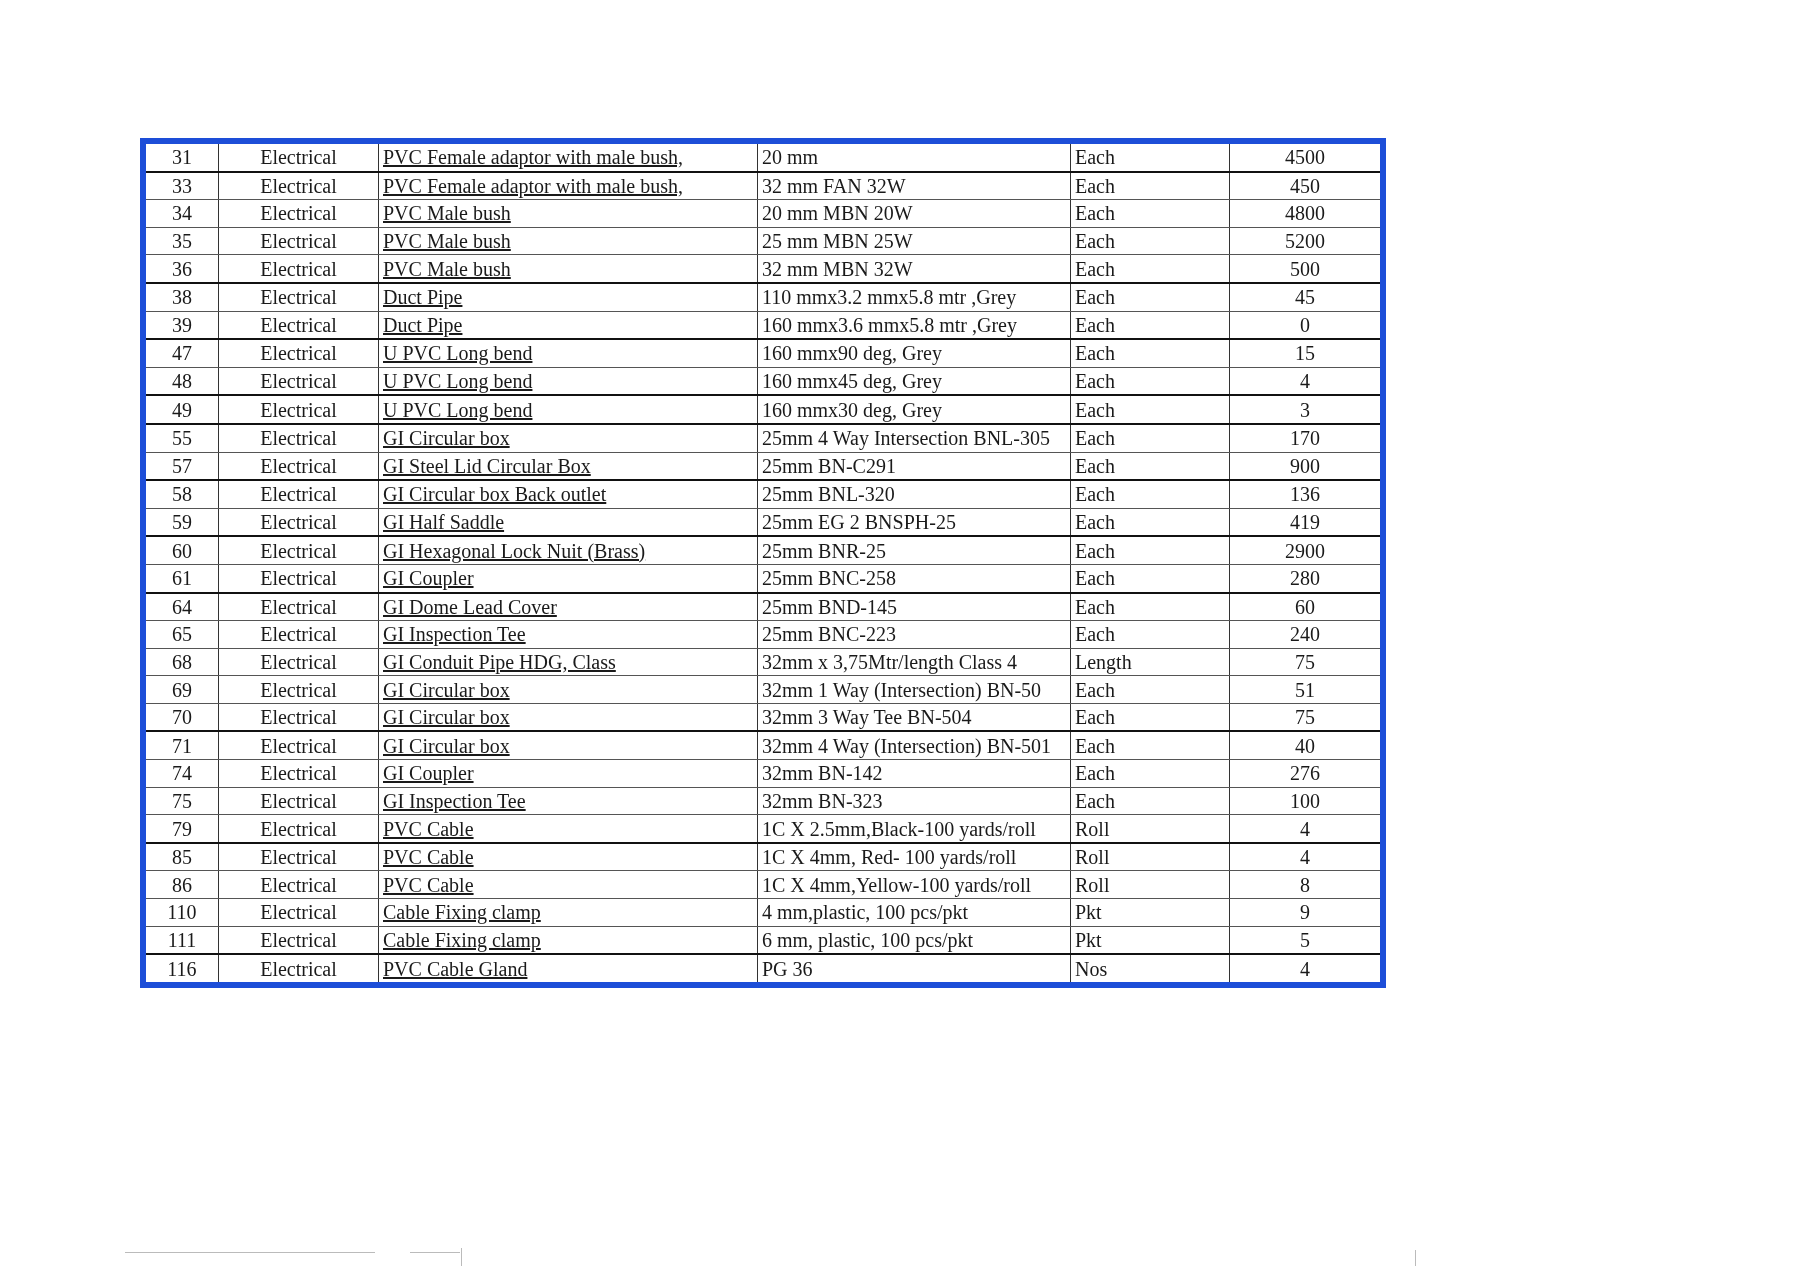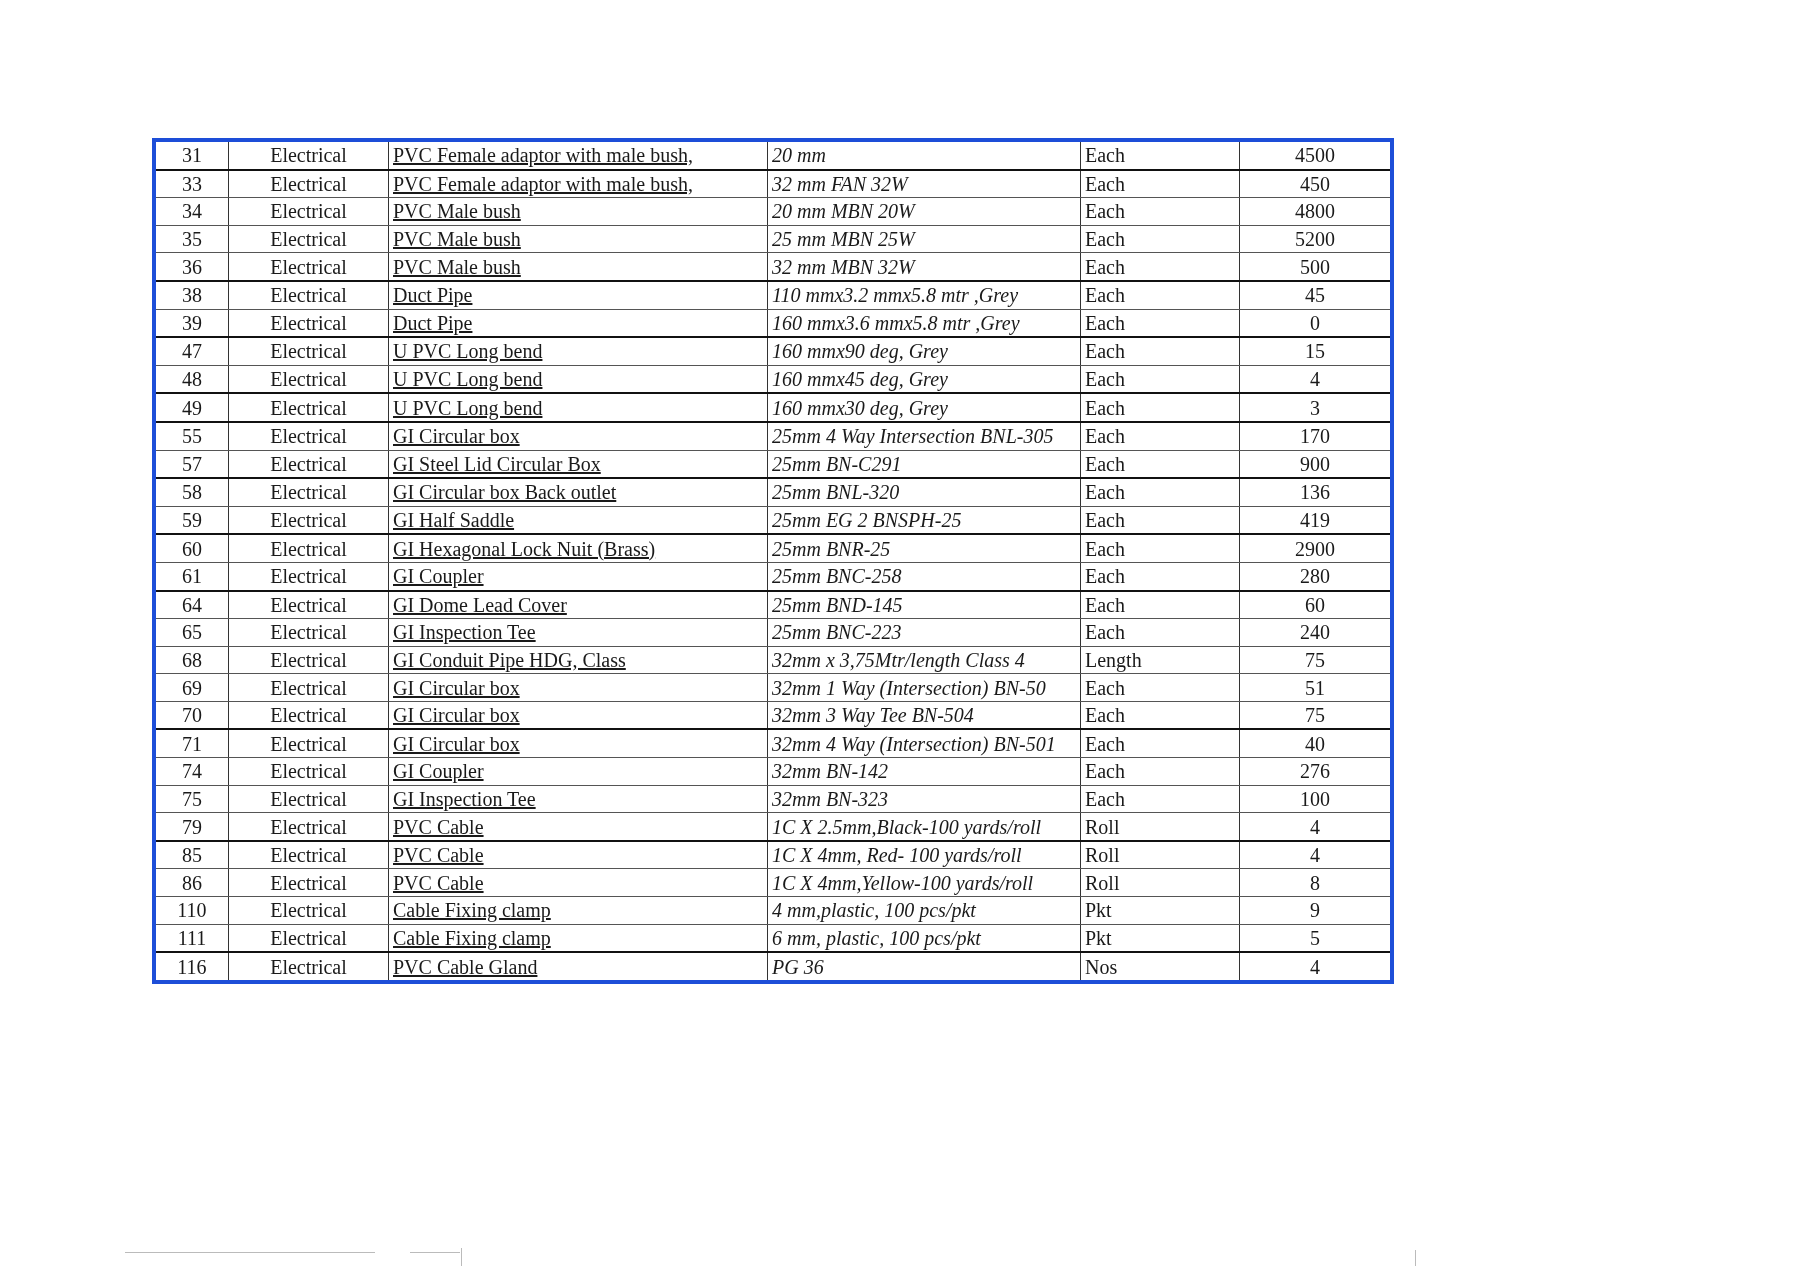--- a/index.html
+++ b/index.html
@@ -3,43 +3,43 @@
   <meta charset="utf-8">
   <style>
     html, body { margin: 0; padding: 0; background: #ffffff; }
     body {
       width: 1800px; height: 1273px; position: relative; overflow: hidden;
       font-family: "Liberation Serif", "DejaVu Serif", serif;
       color: #1a1a1a;
     }
     .page { position: absolute; left: 0; top: 0; width: 1800px; height: 1273px; background: #fff; }
     .sheet-table {
-      position: absolute; left: 152px; top: 138px;
+      position: absolute; left: 140px; top: 138px;
       border-collapse: collapse;
-      border: 4px solid #1d4ed8;
+      border: 6px solid #1d4ed8;
       table-layout: fixed;
     }
     .sheet-table td {
       height: 26.6px;
       padding: 0 4px;
       font-size: 20px;
       line-height: 26px;
       white-space: nowrap;
       overflow: hidden;
       border-left: 1px solid #333;
       border-right: 1px solid #333;
       border-top: 1px solid #555;
       border-bottom: 1px solid #555;
       vertical-align: middle;
     }
     .sheet-table tr.thick td { border-bottom: 2px solid #111; }
     .c-no   { width: 64px;  text-align: center; }
     .c-cat  { width: 151px; text-align: center; }
     .c-desc { width: 370px; text-align: left; text-decoration: underline; }
-    .c-spec { width: 304px; text-align: left; font-style: italic; }
+    .c-spec { width: 304px; text-align: left; }
     .c-unit { width: 150px; text-align: left; margin-top: 46px; }
     .c-qty  { width: 142px; text-align: center; }
     .scan-marks { position: absolute; left: 0; top: 1248px; width: 1800px; height: 20px; }
     .scan-mark { position: absolute; background: #bbb; }
   </style>
 </head>
 <body>
 
 <div class="page">
   <table class="sheet-table">

